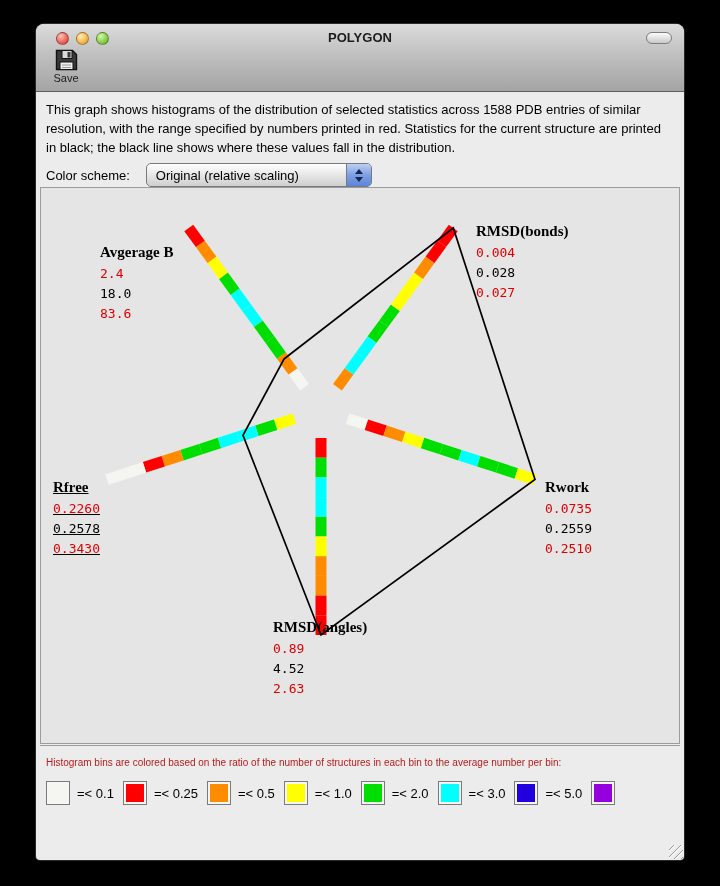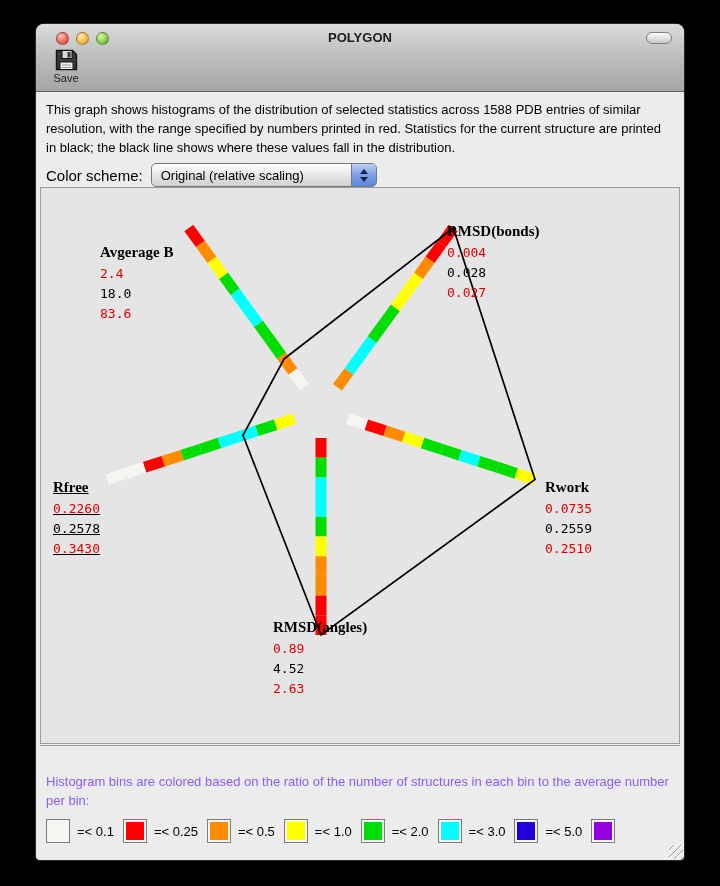--- a/index.html
+++ b/index.html
@@ -25,21 +25,21 @@
           border-radius:7px; border:1px solid #7d7d7d;
           background:linear-gradient(#fbfbfb, #c9c9c9); }
   .toolbar { position:relative; height:40px; }
   .save-btn { position:absolute; left:8px; top:-4px; width:44px; text-align:center; cursor:default; }
   .save-btn svg { display:block; margin:0 auto; }
   .save-label { font-size:11px; color:#1c1c1c; display:block; margin-top:0px; }
   
   .desc-panel { position:absolute; left:0; top:68px; width:100%; height:95px; padding:8px 10px 0 10px; }
   .desc-text { font-size:13px; line-height:19px; color:#000; }
   .scheme-row { margin-top:6px; display:flex; align-items:center; }
-  .scheme-label { font-size:15px; color:#000; margin-right:8px; }
+  .scheme-label { font-size:13px; color:#000; margin-right:16px; }
   .popup { position:relative; width:226px; height:24px; border:1px solid #77797c; border-radius:5px;
            background:linear-gradient(#ffffff, #e9e9e9 45%, #cfcfcf); overflow:hidden;
            box-shadow:0 1px 1px rgba(255,255,255,.7); }
   .popup-value { position:absolute; left:9px; top:4px; font-size:13px; color:#000;text-align:right; }
   .popup-cap { position:absolute; right:0; top:0; width:25px; height:100%;
                background:linear-gradient(#bccff2, #7da0e4 50%, #5c85da);
                border-left:1px solid #77797c;
                display:flex; flex-direction:column; align-items:center; justify-content:center; }
   .arrow-up { width:0; height:0; border-left:4px solid transparent; border-right:4px solid transparent;
               border-bottom:5px solid #14264f; margin-bottom:3px; }
@@ -51,21 +51,21 @@
   .plot-svg { position:absolute; left:0; top:0; }
   .axis-label { position:absolute; white-space:nowrap; }
   .axis-title { font-family:"Liberation Serif", serif; font-weight:700; font-size:15px;
                 color:#000; line-height:18px; margin-bottom:3px; }
   .axis-val { font-family:"DejaVu Sans Mono", monospace; font-size:13px; line-height:20px; display:block; }
   .v-red { color:#e00000; }
   .v-black { color:#000; }
   
   .legend-panel { position:absolute; left:4px; top:721px; width:640px; height:115px;
                   border-top:1px solid #9b9b9b; padding:7px 6px 0 6px; }
-  .legend-heading { font-size:13px; line-height:19px; color:#8b5cf6;margin-top:19px; }
+  .legend-heading { font-size:10px; line-height:19px; color:#b91c1c; }
   .bins-row { margin-top:9px; display:flex; align-items:center; }
   .bin-item { display:flex; align-items:center; }
   .bin-swatch { width:24px; height:24px; border:1px solid #7a7a7a; background:#fff;
                 box-shadow:inset 0 0 0 2px #f6f6f4; }
   .bin-swatch .fill { width:100%; height:100%; border:2px solid #f6f6f4; }
   .bin-label { font-size:13px; color:#000; margin-left:7px; margin-right:9px; }
   .resize-grip { position:absolute; right:1px; bottom:1px; width:14px; height:14px;
                  background:repeating-linear-gradient(135deg, transparent 0 3px, #9a9a9a 3px 4px, #f5f5f5 4px 5px); }
 </style>
 </head>
@@ -164,21 +164,21 @@
         <polygon points="83.0,280.2 64.3,286.3 67.7,296.8 86.4,290.7" fill="#f5f5f2"></polygon>
         <polygon points="243.0,171.0 412.3,40.0 494.0,291.5 280.0,447.0 202.0,247.3" fill="none" stroke="#000000" stroke-width="1.7" stroke-linejoin="miter"></polygon>
       </svg>
     <div id="axis-labels">
         <div class="axis-label" style="left: 59px; top: 29px; margin-top: 26px;">
           <div class="axis-title">Avgerage B</div>
           <span class="axis-val v-red">2.4</span>
           <span class="axis-val v-black">18.0</span>
           <span class="axis-val v-red">83.6</span>
         </div>
-        <div class="axis-label" style="left: 406px; top: 34px;">
+        <div class="axis-label" style="left: 435px; top: 34px;">
           <div class="axis-title">RMSD(bonds)</div>
           <span class="axis-val v-red">0.004</span>
           <span class="axis-val v-black">0.028</span>
           <span class="axis-val v-red">0.027</span>
         </div>
         <div class="axis-label" style="left: 504px; top: 290px;">
           <div class="axis-title">Rwork</div>
           <span class="axis-val v-red">0.0735</span>
           <span class="axis-val v-black">0.2559</span>
           <span class="axis-val v-red">0.2510</span>

